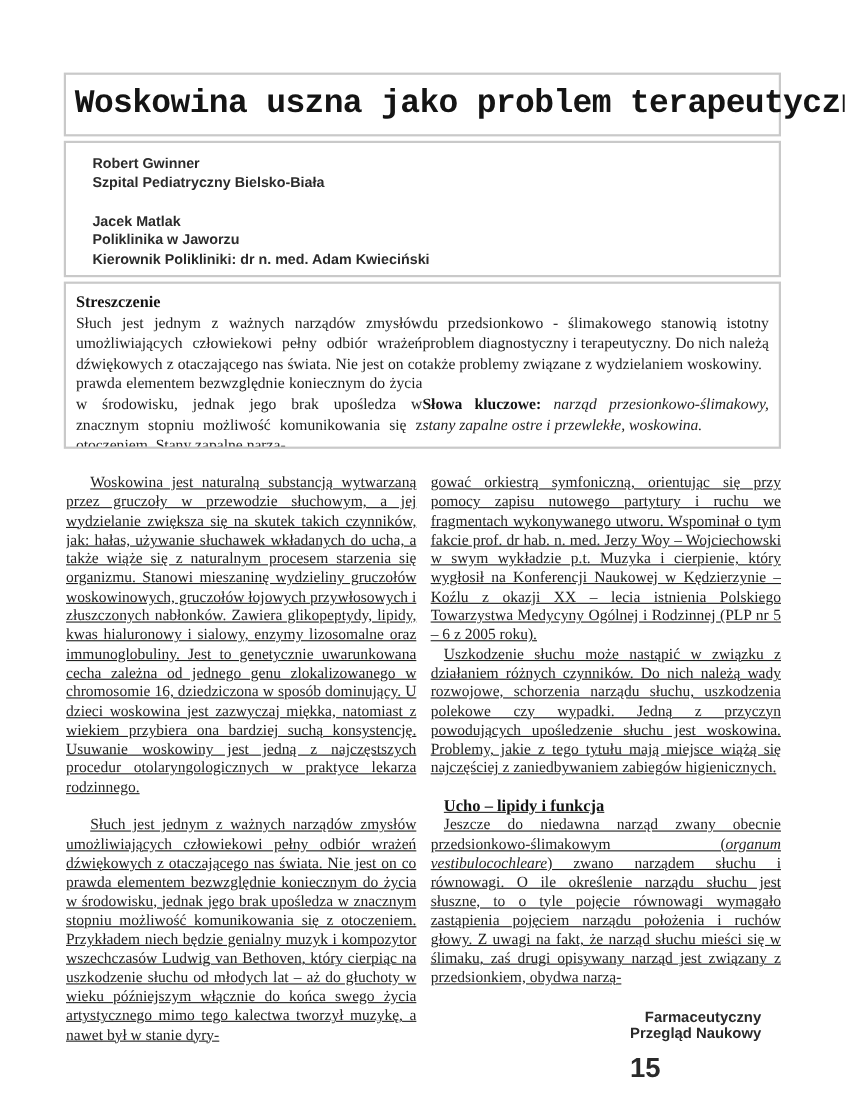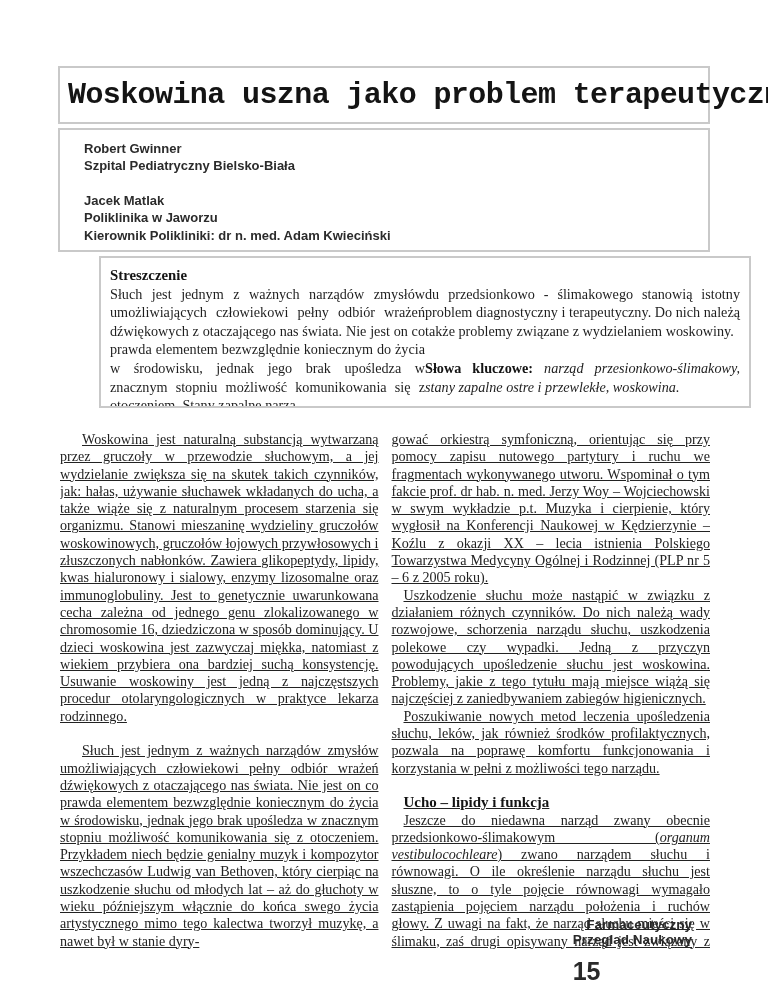--- a/index.html
+++ b/index.html
@@ -18,21 +18,21 @@
     font-size:30px; letter-spacing:-0.6px; color:#141414; white-space:nowrap;
   }
   
   .authors-box {
     top:128px; height:124px; padding:10px 24px;
     font-family:"Liberation Sans", sans-serif; font-weight:700;
     font-size:13px; line-height:17.4px; color:#2b2b2b;
   }
   .author-group-2 { margin-top:17px; }
   
-  .abstract-box { top:256px; height:152px; padding:8px 9px; display:flex; overflow:hidden;margin-left:41px; }
+  .abstract-box { top:256px; height:152px; padding:8px 9px; display:flex; overflow:hidden; }
   .abs-col { flex:1; font-size:14.2px; line-height:18.6px; text-align:justify; }
   .abs-heading { font-weight:700; font-size:14.8px; color:#141414; }
   .abs-col p { margin:0; }
   .abs-right-offset { padding-top:18.6px; }
   .keywords { margin-top:18.6px !important; }
   .keywords strong { font-weight:700; color:#141414; }
   .keywords em, .latin { font-style:italic; }
   
   .body-columns {
     position:absolute; left:60px; top:431px; width:650px; height:522px;
@@ -95,21 +95,20 @@
   </div>
 
   <div class="body-columns">
     <div class="body-col">
       <p class="ind-left">Woskowina jest naturalną substancją wytwarzaną przez gruczoły w przewodzie słuchowym, a jej wydzielanie zwiększa się na skutek takich czynników, jak: hałas, używanie słuchawek wkładanych do ucha, a także wiąże się z naturalnym procesem starzenia się organizmu. Stanowi mieszaninę wydzieliny gruczołów woskowinowych, gruczołów łojowych przywłosowych i złuszczonych nabłonków. Zawiera glikopeptydy, lipidy, kwas hialuronowy i sialowy, enzymy lizosomalne oraz immunoglobuliny. Jest to genetycznie uwarunkowana cecha zależna od jednego genu zlokalizowanego w chromosomie 16, dziedziczona w sposób dominujący. U dzieci woskowina jest zazwyczaj miękka, natomiast z wiekiem przybiera ona bardziej suchą konsystencję. Usuwanie woskowiny jest jedną z najczęstszych procedur otolaryngologicznych w praktyce lekarza rodzinnego.</p>
       <p class="ind-left gap-above">Słuch jest jednym z ważnych narządów zmysłów umożliwiających człowiekowi pełny odbiór wrażeń dźwiękowych z otaczającego nas świata. Nie jest on co prawda elementem bezwzględnie koniecznym do życia w środowisku, jednak jego brak upośledza w znacznym stopniu możliwość komunikowania się z otoczeniem. Przykładem niech będzie genialny muzyk i kompozytor wszechczasów Ludwig van Bethoven, który cierpiąc na uszkodzenie słuchu od młodych lat – aż do głuchoty w wieku późniejszym włącznie do końca swego życia artystycznego mimo tego kalectwa tworzył muzykę, a nawet był w stanie dyry-</p>
     </div>
     <div class="body-col">
       <p>gować orkiestrą symfoniczną, orientując się przy pomocy zapisu nutowego partytury i ruchu we fragmentach wykonywanego utworu. Wspominał o tym fakcie prof. dr hab. n. med. Jerzy Woy – Wojciechowski w swym wykładzie p.t. Muzyka i cierpienie, który wygłosił na Konferencji Naukowej w Kędzierzynie – Koźlu z okazji XX – lecia istnienia Polskiego Towarzystwa Medycyny Ogólnej i Rodzinnej (PLP nr 5 – 6 z 2005 roku).</p>
       <p class="ind-right">Uszkodzenie słuchu może nastąpić w związku z działaniem różnych czynników. Do nich należą wady rozwojowe, schorzenia narządu słuchu, uszkodzenia polekowe czy wypadki. Jedną z przyczyn powodujących upośledzenie słuchu jest woskowina. Problemy, jakie z tego tytułu mają miejsce wiążą się najczęściej z zaniedbywaniem zabiegów higienicznych.</p>
-      <p class="ind-right">Poszukiwanie nowych metod leczenia upośledzenia słuchu, leków, jak również środków profilaktycznych, pozwala na poprawę komfortu funkcjonowania i korzystania w pełni z możliwości tego narządu.</p>
       <p class="section-heading">Ucho – lipidy i funkcja</p>
       <p class="ind-right"><span>Jeszcze do niedawna narząd zwany obecnie przedsionkowo-ślimakowym (</span><em class="latin">organum vestibulocochleare</em><span>) zwano narządem słuchu i równowagi. O ile określenie narządu słuchu jest słuszne, to o tyle pojęcie równowagi wymagało zastąpienia pojęciem narządu położenia i ruchów głowy. Z uwagi na fakt, że narząd słuchu mieści się w ślimaku, zaś drugi opisywany narząd jest związany z przedsionkiem, obydwa narzą-</span></p>
     </div>
   </div>
 
   <div class="footer">
     <div class="journal">
       <div>Farmaceutyczny</div>
       <div>Przegląd Naukowy</div>
     </div>

